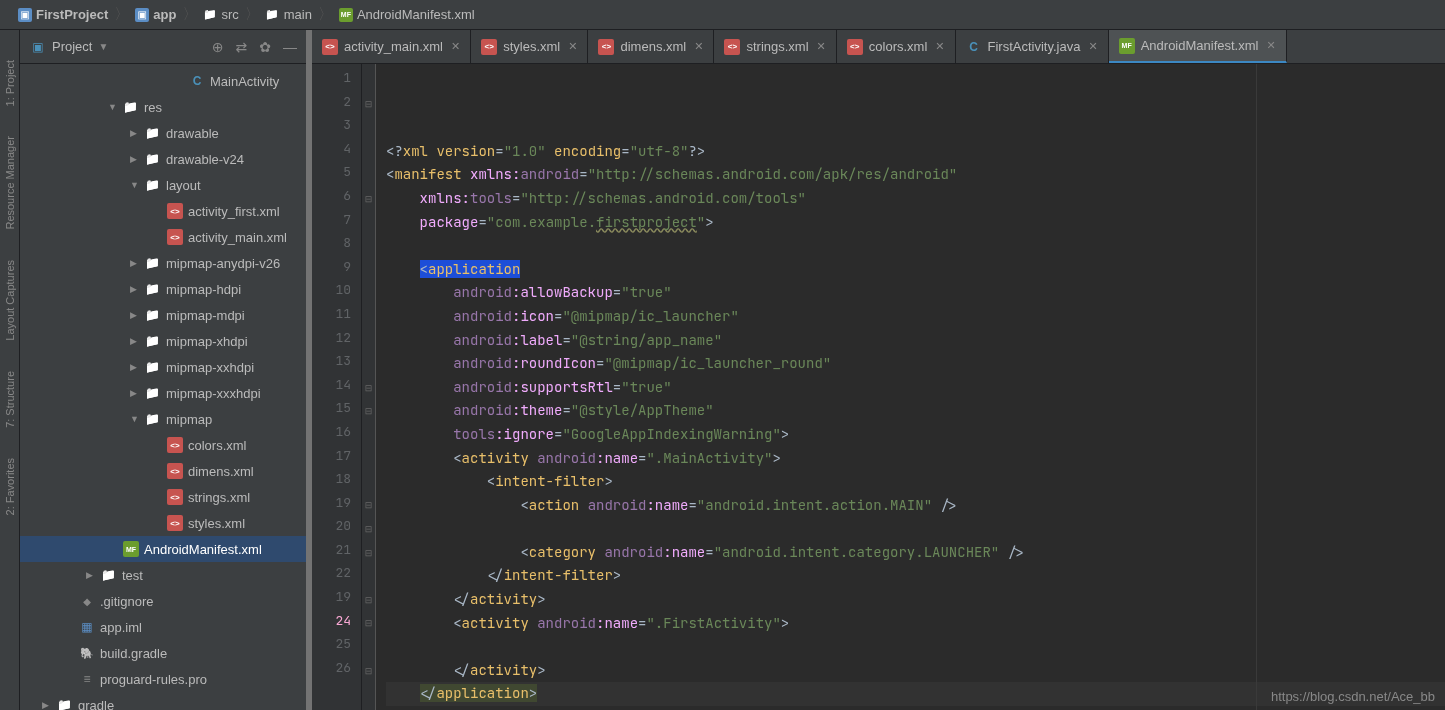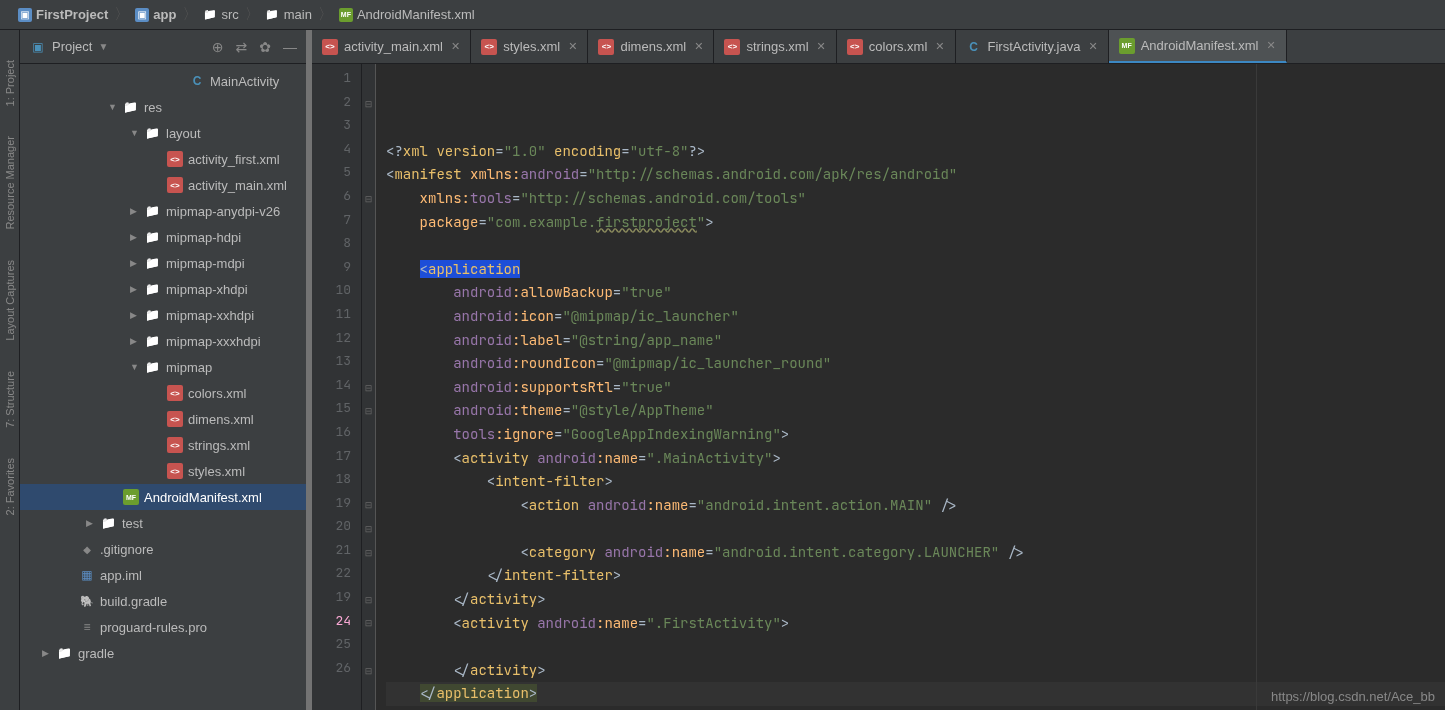--- a/index.html
+++ b/index.html
@@ -69,21 +69,21 @@
 .editor-body { flex:1; display:flex; background:#2b2b2b; overflow:hidden;}
 .gutter { width:50px; background:#313335; border-right:1px solid #1e1f22; padding-top:5px;}
 .gutter div { height:23.6px; text-align:right; padding-right:10px; color:#606366; font-family:"Consolas","JetBrains Mono",monospace; font-size:13px;}
 .gutter div.cur{color:#f9a8d4;}
 .fold-strip{width:14px;background:#313335;border-right:1px solid #555;padding-top:5px;}
 .fold-strip div{height:23.6px;display:flex;align-items:center;justify-content:center;color:#666;font-size:9px;}
 .code { flex:1; font-family:"Consolas","JetBrains Mono","Courier New",monospace; font-size:14px; padding:5px 0 0 10px; line-height:23.6px; white-space:pre; position:relative;}
 .code .line{height:23.6px;}
 .code .cur-line{background:#323232;}
 .c-tag{color:#e8bf6a;}
-.c-attr{color:#fdba74;}
+.c-attr{color:#f0abfc;}
 .c-ns{color:#9876aa;}
 .c-str{color:#6a8759;}
 .c-punct{color:#a9b7c6;}
 .c-hl{background:#1d4ed8;}
 .c-hl2{background:#404831;text-align:center;}
 .c-under{text-decoration:underline wavy #8a8a5c;text-decoration-skip-ink:none;}
 .right-line{position:absolute;left:880px;top:0;bottom:0;width:1px;background:#3a3a3a;}
 .watermark{position:absolute;bottom:6px;right:10px;color:#888;font-size:13px;}
 .bcicon{width:14px;height:14px;display:inline-flex;align-items:center;justify-content:center;font-size:9px;}
 .bcicon.mod{background:#5b8dc4;color:#fff;border-radius:2px;}
@@ -146,20 +146,30 @@
     <div class="tree" id="tree">
         <div class="tree-row" style="padding-left: 154px;">
           <span class="tree-arrow empty"></span>
           <span class="ticon java"></span>
           <span>MainActivity</span>
         </div>
         <div class="tree-row" style="padding-left: 88px;">
           <span class="tree-arrow open"></span>
           <span class="ticon folder"></span>
           <span>res</span>
+        </div>
+        <div class="tree-row" style="padding-left: 110px;">
+          <span class="tree-arrow closed"></span>
+          <span class="ticon folder"></span>
+          <span>drawable</span>
+        </div>
+        <div class="tree-row" style="padding-left: 110px;">
+          <span class="tree-arrow closed"></span>
+          <span class="ticon folder"></span>
+          <span>drawable-v24</span>
         </div>
         <div class="tree-row" style="padding-left: 110px;">
           <span class="tree-arrow open"></span>
           <span class="ticon folder"></span>
           <span>layout</span>
         </div>
         <div class="tree-row" style="padding-left: 132px;">
           <span class="tree-arrow empty"></span>
           <span class="ticon xml"></span>
           <span>activity_first.xml</span>

